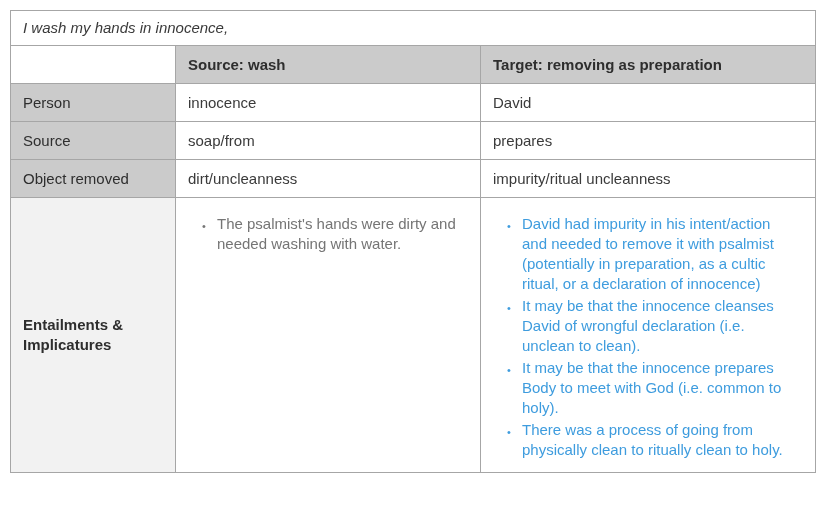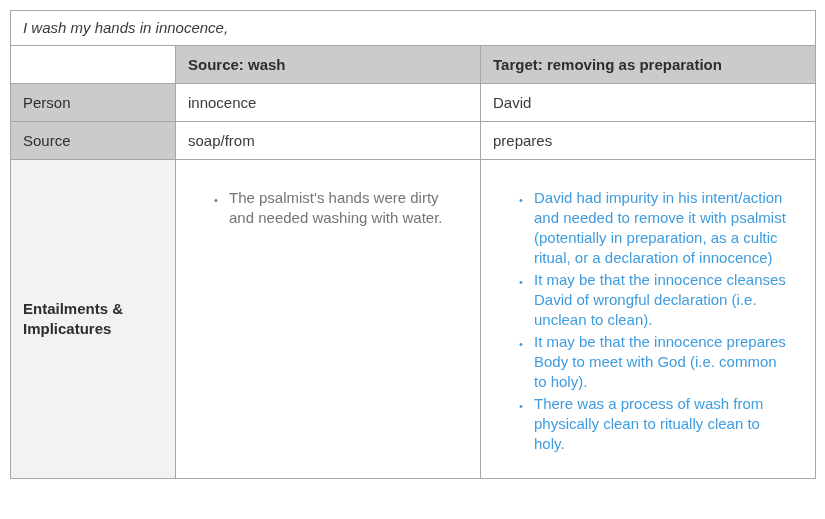--- a/index.html
+++ b/index.html
@@ -58,21 +58,21 @@
     background:var(--entailments-label-bg);
     font-weight:bold;
     color:#2e2e2e;
     vertical-align:middle;
   }
   td.entail-content{
     vertical-align:top;
     padding-top:12px;
   }
   ul.bullets{
-    margin:16px;
+    margin:4px;
     padding:0 0 0 10px;
     list-style:none;
   }
   ul.bullets li{
     position:relative;
     padding-left:15px;
     margin:0 0 2px 0;
   }
   ul.bullets li::before{
     content:"\2022";
@@ -112,32 +112,37 @@
       <td>David</td>
     </tr>
 
     <tr>
       <td class="label-cell">Source</td>
       <td>soap/from</td>
       <td>prepares</td>
     </tr>
 
 
+    <tr>
+      <td class="label-cell">Object removed</td>
+      <td>dirt/uncleanness</td>
+      <td>impurity/ritual uncleanness</td>
+    </tr>
 
     <tr class="entail-row">
       <td class="entail-label">Entailments &amp; Implicatures</td>
       <td class="entail-content">
         <ul class="bullets gray">
           <li>The psalmist's hands were dirty and needed washing with water.</li>
         </ul>
       </td>
       <td class="entail-content">
         <ul class="bullets blue">
           <li>David had impurity in his intent/action and needed to remove it with psalmist (potentially in preparation, as a cultic ritual, or a declaration of innocence)</li>
           <li>It may be that the innocence cleanses David of wrongful declaration (i.e. unclean to clean).</li>
           <li>It may be that the innocence prepares Body to meet with God (i.e. common to holy).</li>
-          <li>There was a process of wash from physically clean to ritually clean to holy.</li>
+          <li>There was a process of going from physically clean to ritually clean to holy.</li>
         </ul>
       </td>
     </tr>
   </tbody>
     </table>
 </div>
 
 </body></html>

